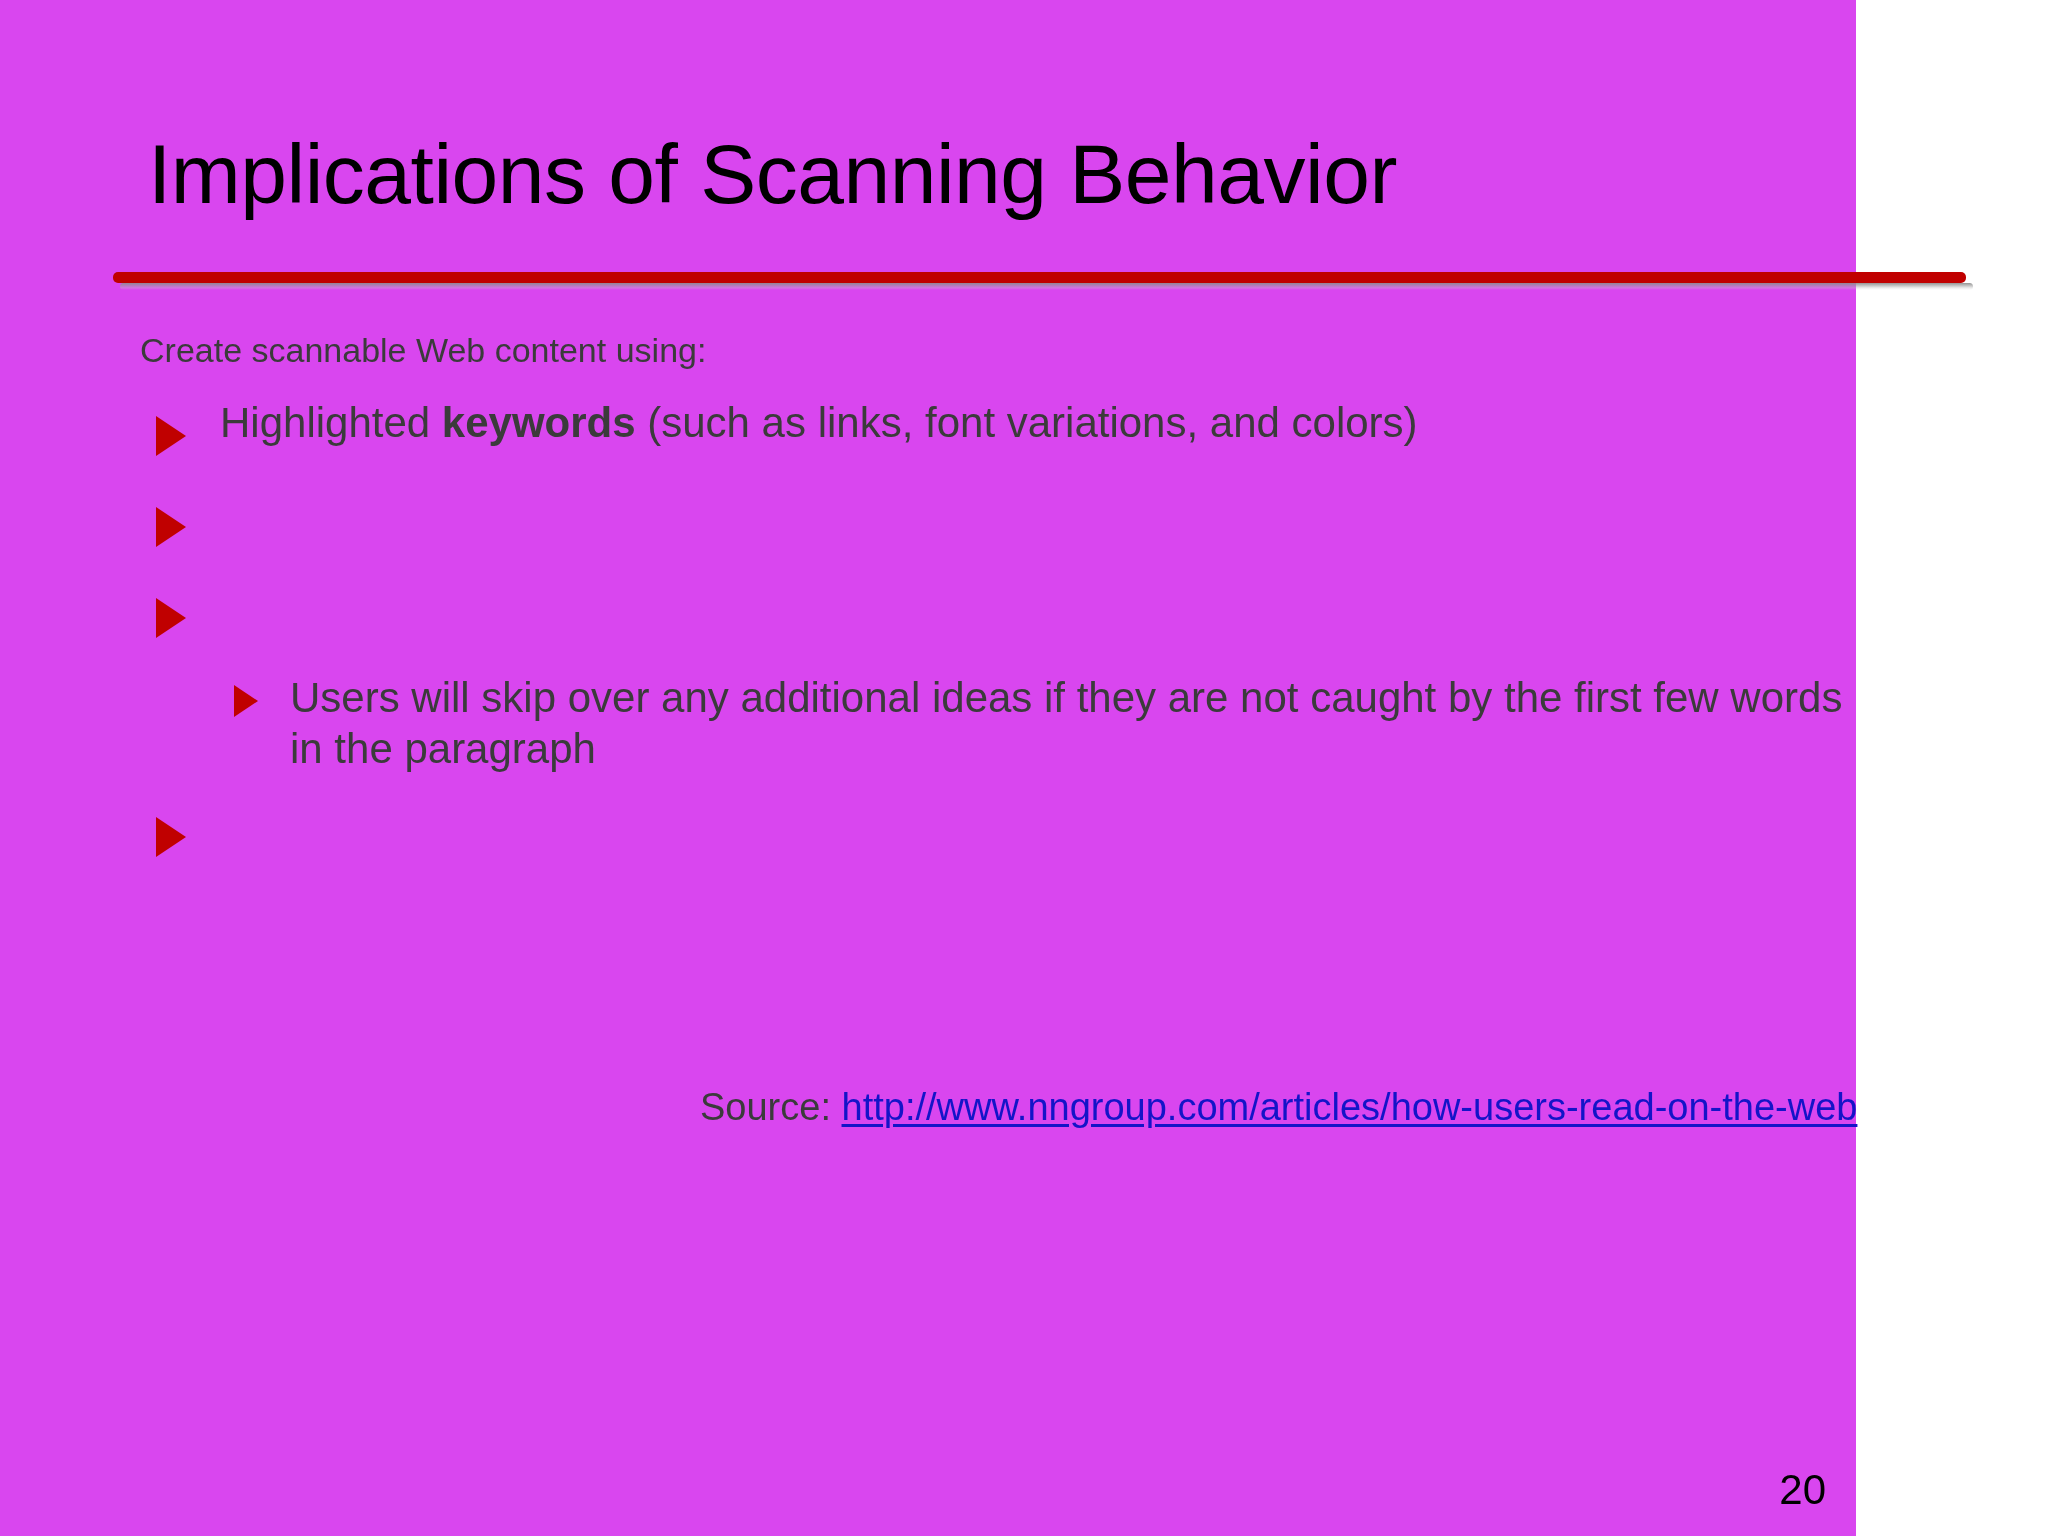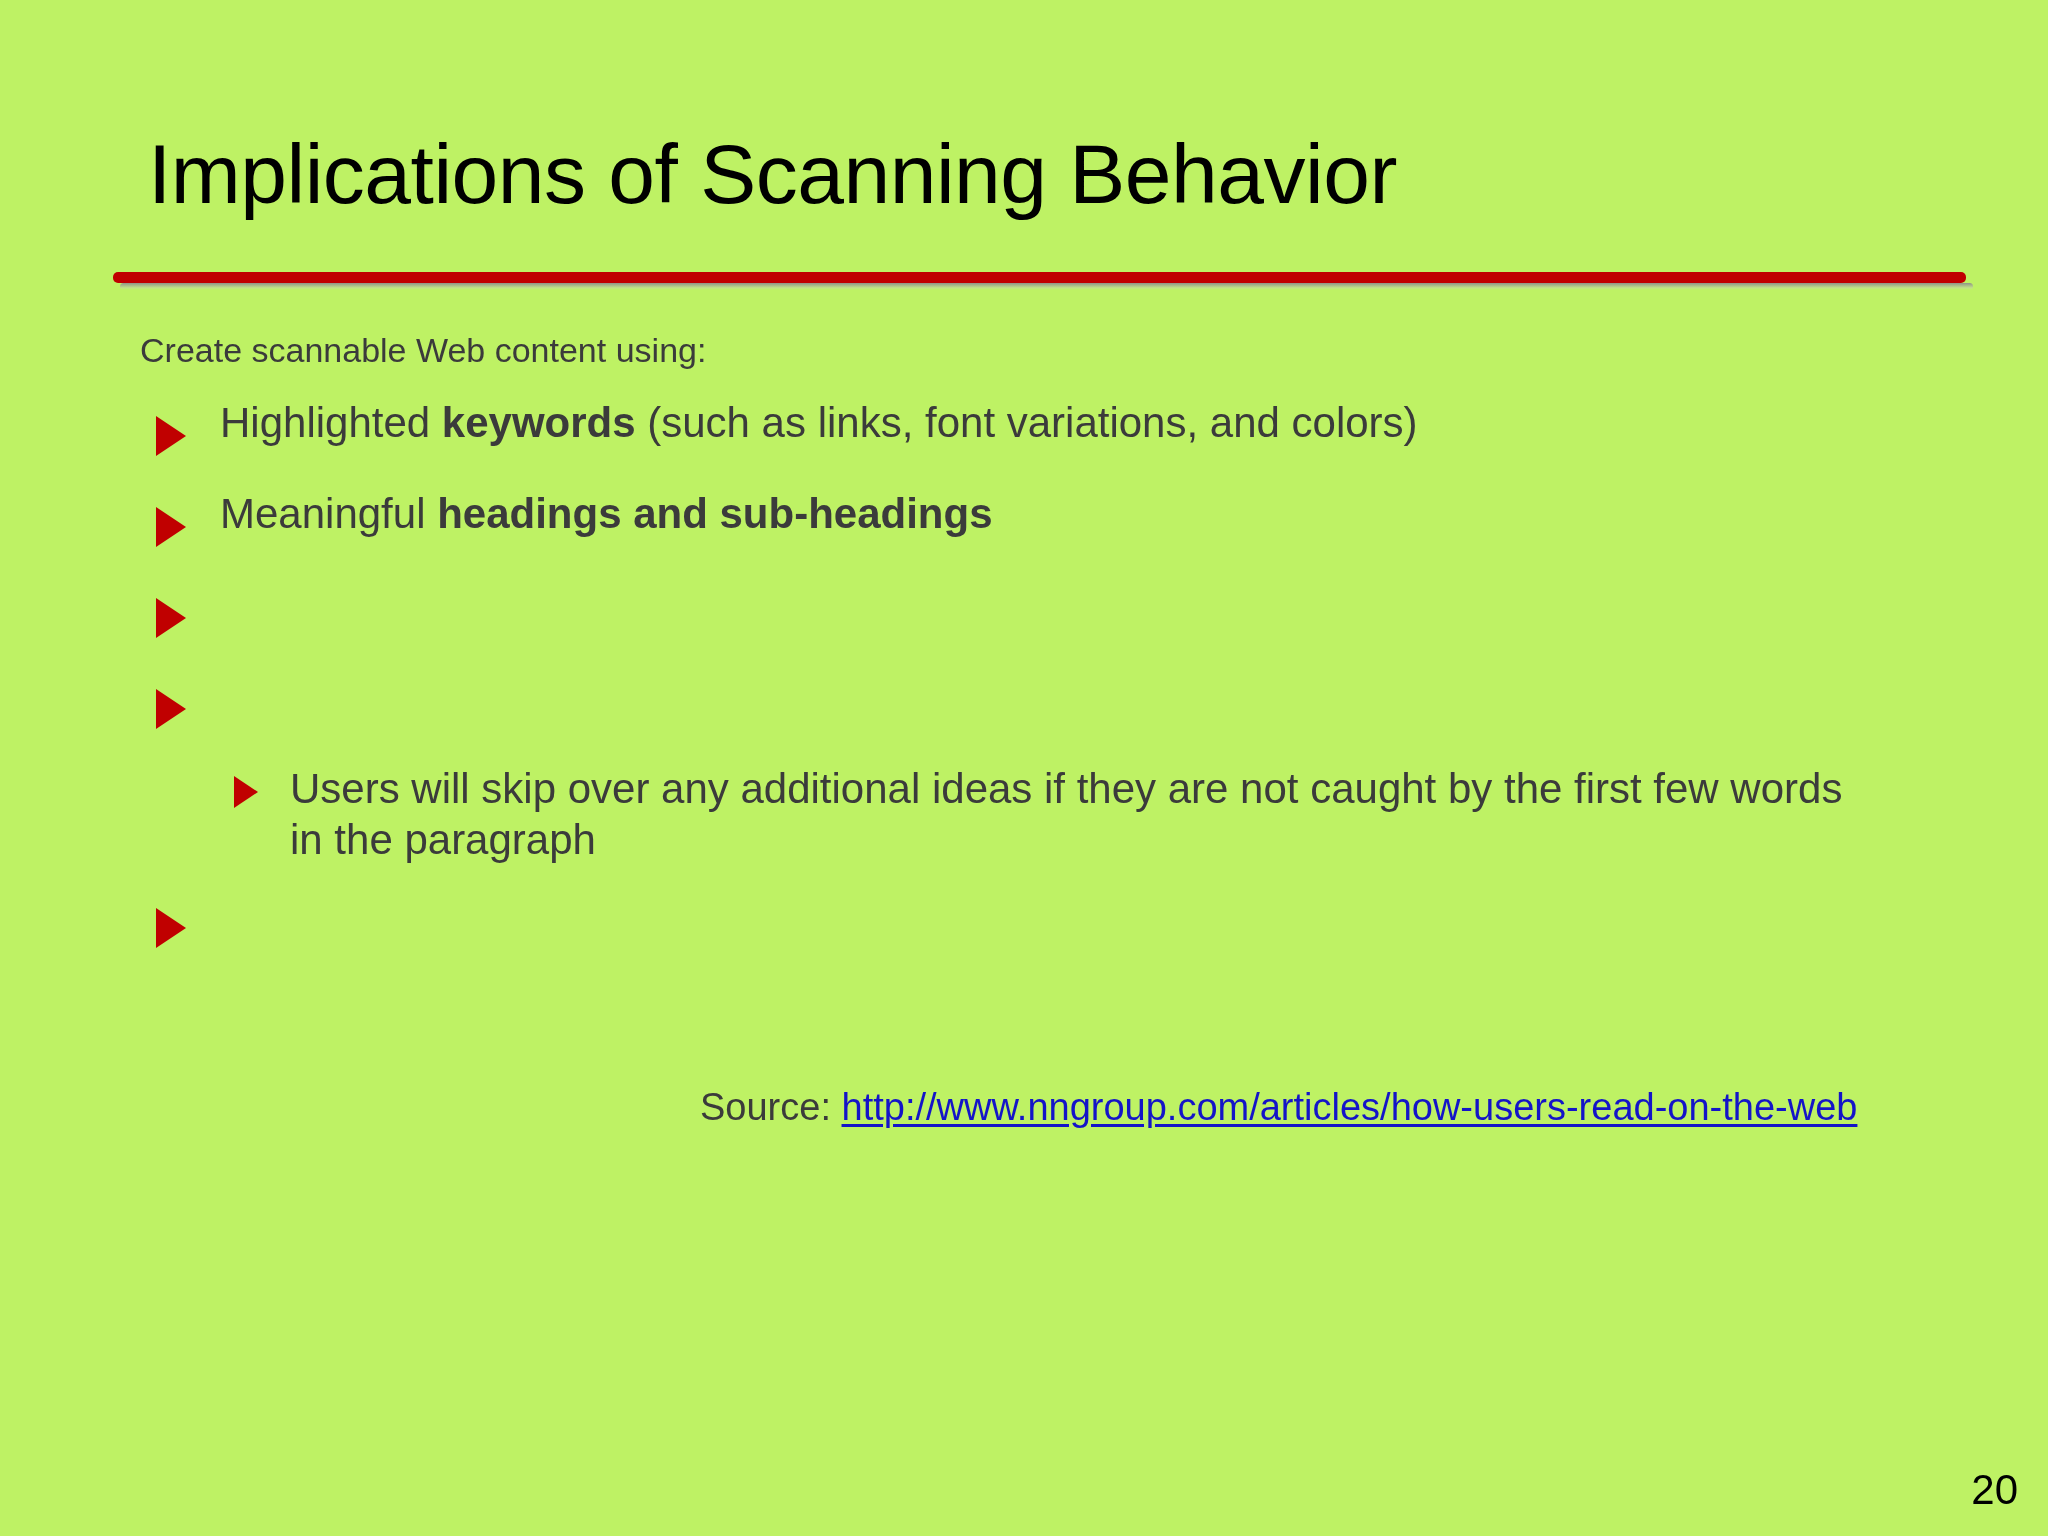--- a/index.html
+++ b/index.html
@@ -7,23 +7,23 @@
   html, body {
     width: 2048px;
     height: 1536px;
     background: #ffffff;
     font-family: "Liberation Sans", sans-serif;
     overflow: hidden;
   }
 
   .slide {
     position: relative;
-    width: 2048px;
+    width: 1856px;
     height: 1536px;
-    background: #bef264;
+    background: #d946ef;
   }
 
   
   .slide-title {
     position: absolute;
     left: 148px;
     top: 130px;
     width: 1800px;
     font-size: 84px;
     line-height: 1.05;
@@ -163,21 +163,20 @@
     <div class="divider-red"></div>
     <div class="divider-shadow"></div>
   </div>
 
   <div class="body-area">
 
     <div class="intro-line">Create scannable Web content using:</div>
 
     <ul class="bullet-list" id="bullet-list">
         <li class="bullet-l1"><span class="tri"></span><span><span>Highlighted </span><span class="b">keywords</span><span> (such as links, font variations, and colors)</span></span></li>
-        <li class="bullet-l1"><span class="tri"></span><span><span>Meaningful </span><span class="b">headings and sub-headings</span></span></li>
         <li class="bullet-l1"><span class="tri"></span></li>
         <li class="bullet-l1"><span class="tri"></span></li>
         <li class="bullet-l2"><span class="tri"></span><span><span>Users will skip over any additional ideas if they are not caught by the first few words in the paragraph</span></span></li>
         <li class="bullet-l1"><span class="tri"></span></li>
       </ul>
 
   </div>
 
   <div class="source-line">
     <span>Source: </span><a class="source-link" href="#">http://www.nngroup.com/articles/how-users-read-on-the-web</a>

